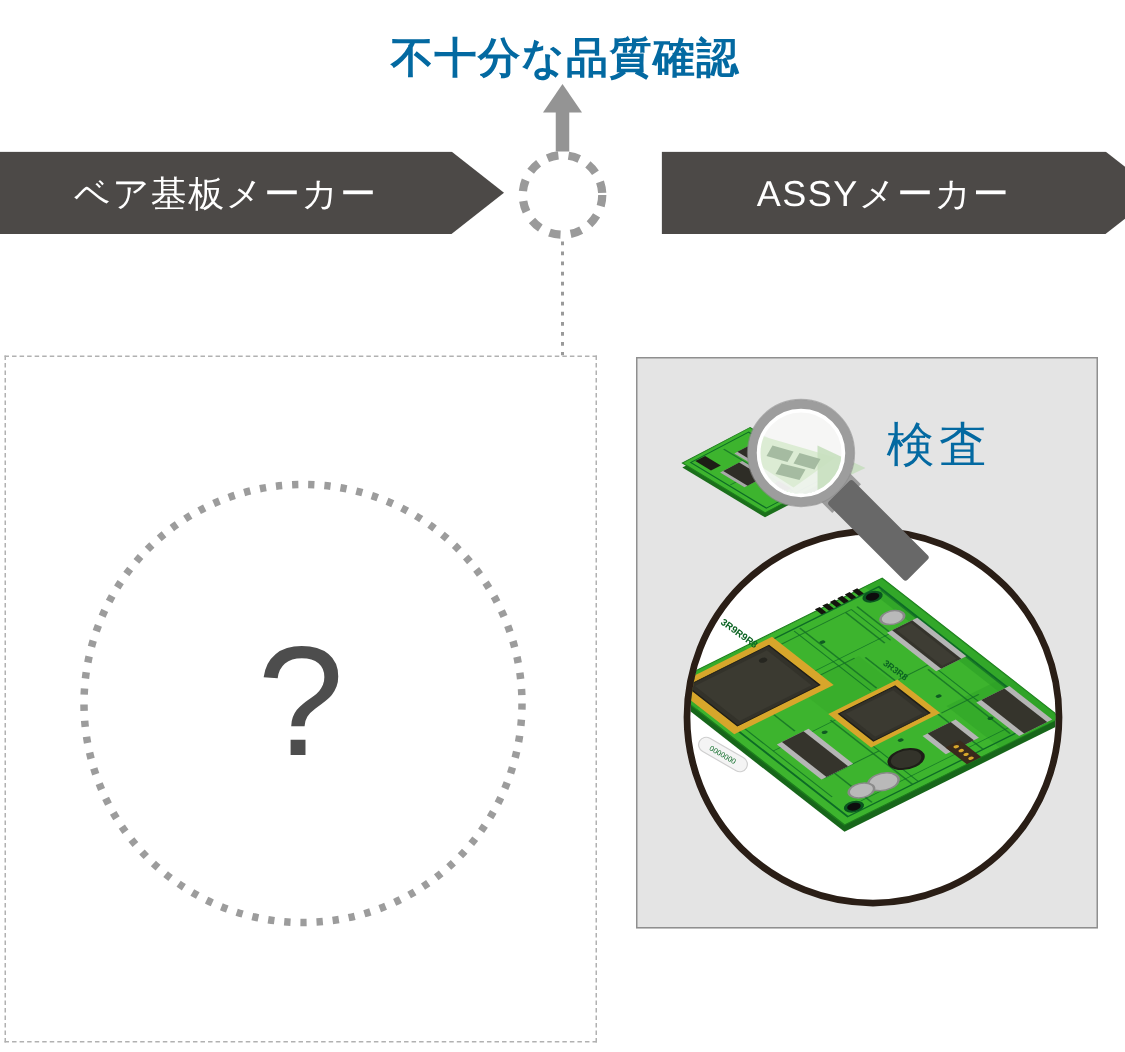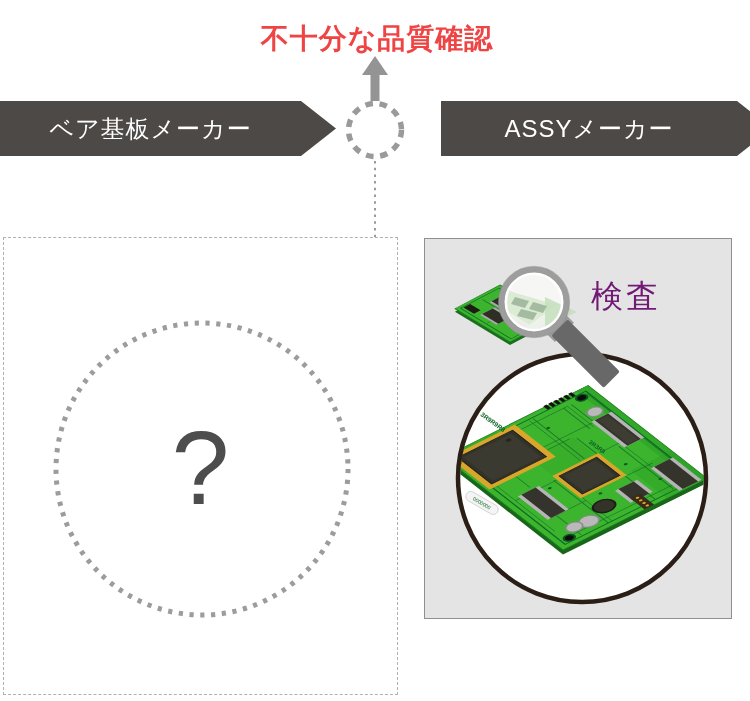--- a/index.html
+++ b/index.html
@@ -1,35 +1,35 @@
 <!DOCTYPE html>
 <html><head>
 <meta charset="utf-8">
 <style>
   html,body{margin:0;padding:0;background:#fff;}
   .stage{position:relative;width:750px;height:701px;background:#fff;overflow:hidden;
          font-family:"Liberation Sans","DejaVu Sans",sans-serif;}
   .title{position:absolute;left:237px;top:20px;width:280px;text-align:center;
-         font-size:28px;font-weight:600;color:#ef4444;letter-spacing:1px;white-space:nowrap;}
+         font-size:28px;font-weight:600;color:#0369a1;letter-spacing:1px;white-space:nowrap;}
   .connector{position:absolute;left:320px;top:15px;}
   .banner{position:absolute;top:101px;height:55px;background:#4c4947;color:#fff;
           font-size:24px;letter-spacing:1px;display:flex;align-items:center;justify-content:center;
           clip-path:polygon(0 0, calc(100% - 35px) 0, 100% 50%, calc(100% - 35px) 100%, 0 100%);}
   .banner span{padding-right:35px;white-space:nowrap;}
   .banner-left{left:0;width:336px;}
   .banner-right{left:417px;width:331px;margin-left:24px;}
   .dashed-box{position:absolute;left:3px;top:237px;width:393px;height:456px;
               border:1px dashed #b1b1b1;background:#fff;}
   .dashed-box svg{position:absolute;left:0;top:0;}
   .qmark{position:absolute;left:0;right:0;top:164px;height:132px;text-align:center;
          font-size:104px;line-height:132px;color:#4d4d4d;font-weight:500;}
   .panel{position:absolute;left:424px;top:238px;width:308px;height:381px;
          background:#e4e4e4;border:1.5px solid #8f8f8f;box-sizing:border-box;}
   .panel svg{position:absolute;left:0;top:0;}
-  .kensa{position:absolute;left:166px;top:36px;font-size:32px;color:#701a75;
+  .kensa{position:absolute;left:166px;top:36px;font-size:32px;color:#0369a1;
          letter-spacing:3px;white-space:nowrap;}
   .tr{stroke:#157226;stroke-width:1;opacity:.85;fill:none;}
   .trd{stroke:#0d6b26;stroke-width:.7;opacity:.8;fill:none;}
 </style>
 </head>
 <body>
 
 <div class="stage">
 
   <div class="title">不十分な品質確認</div>

